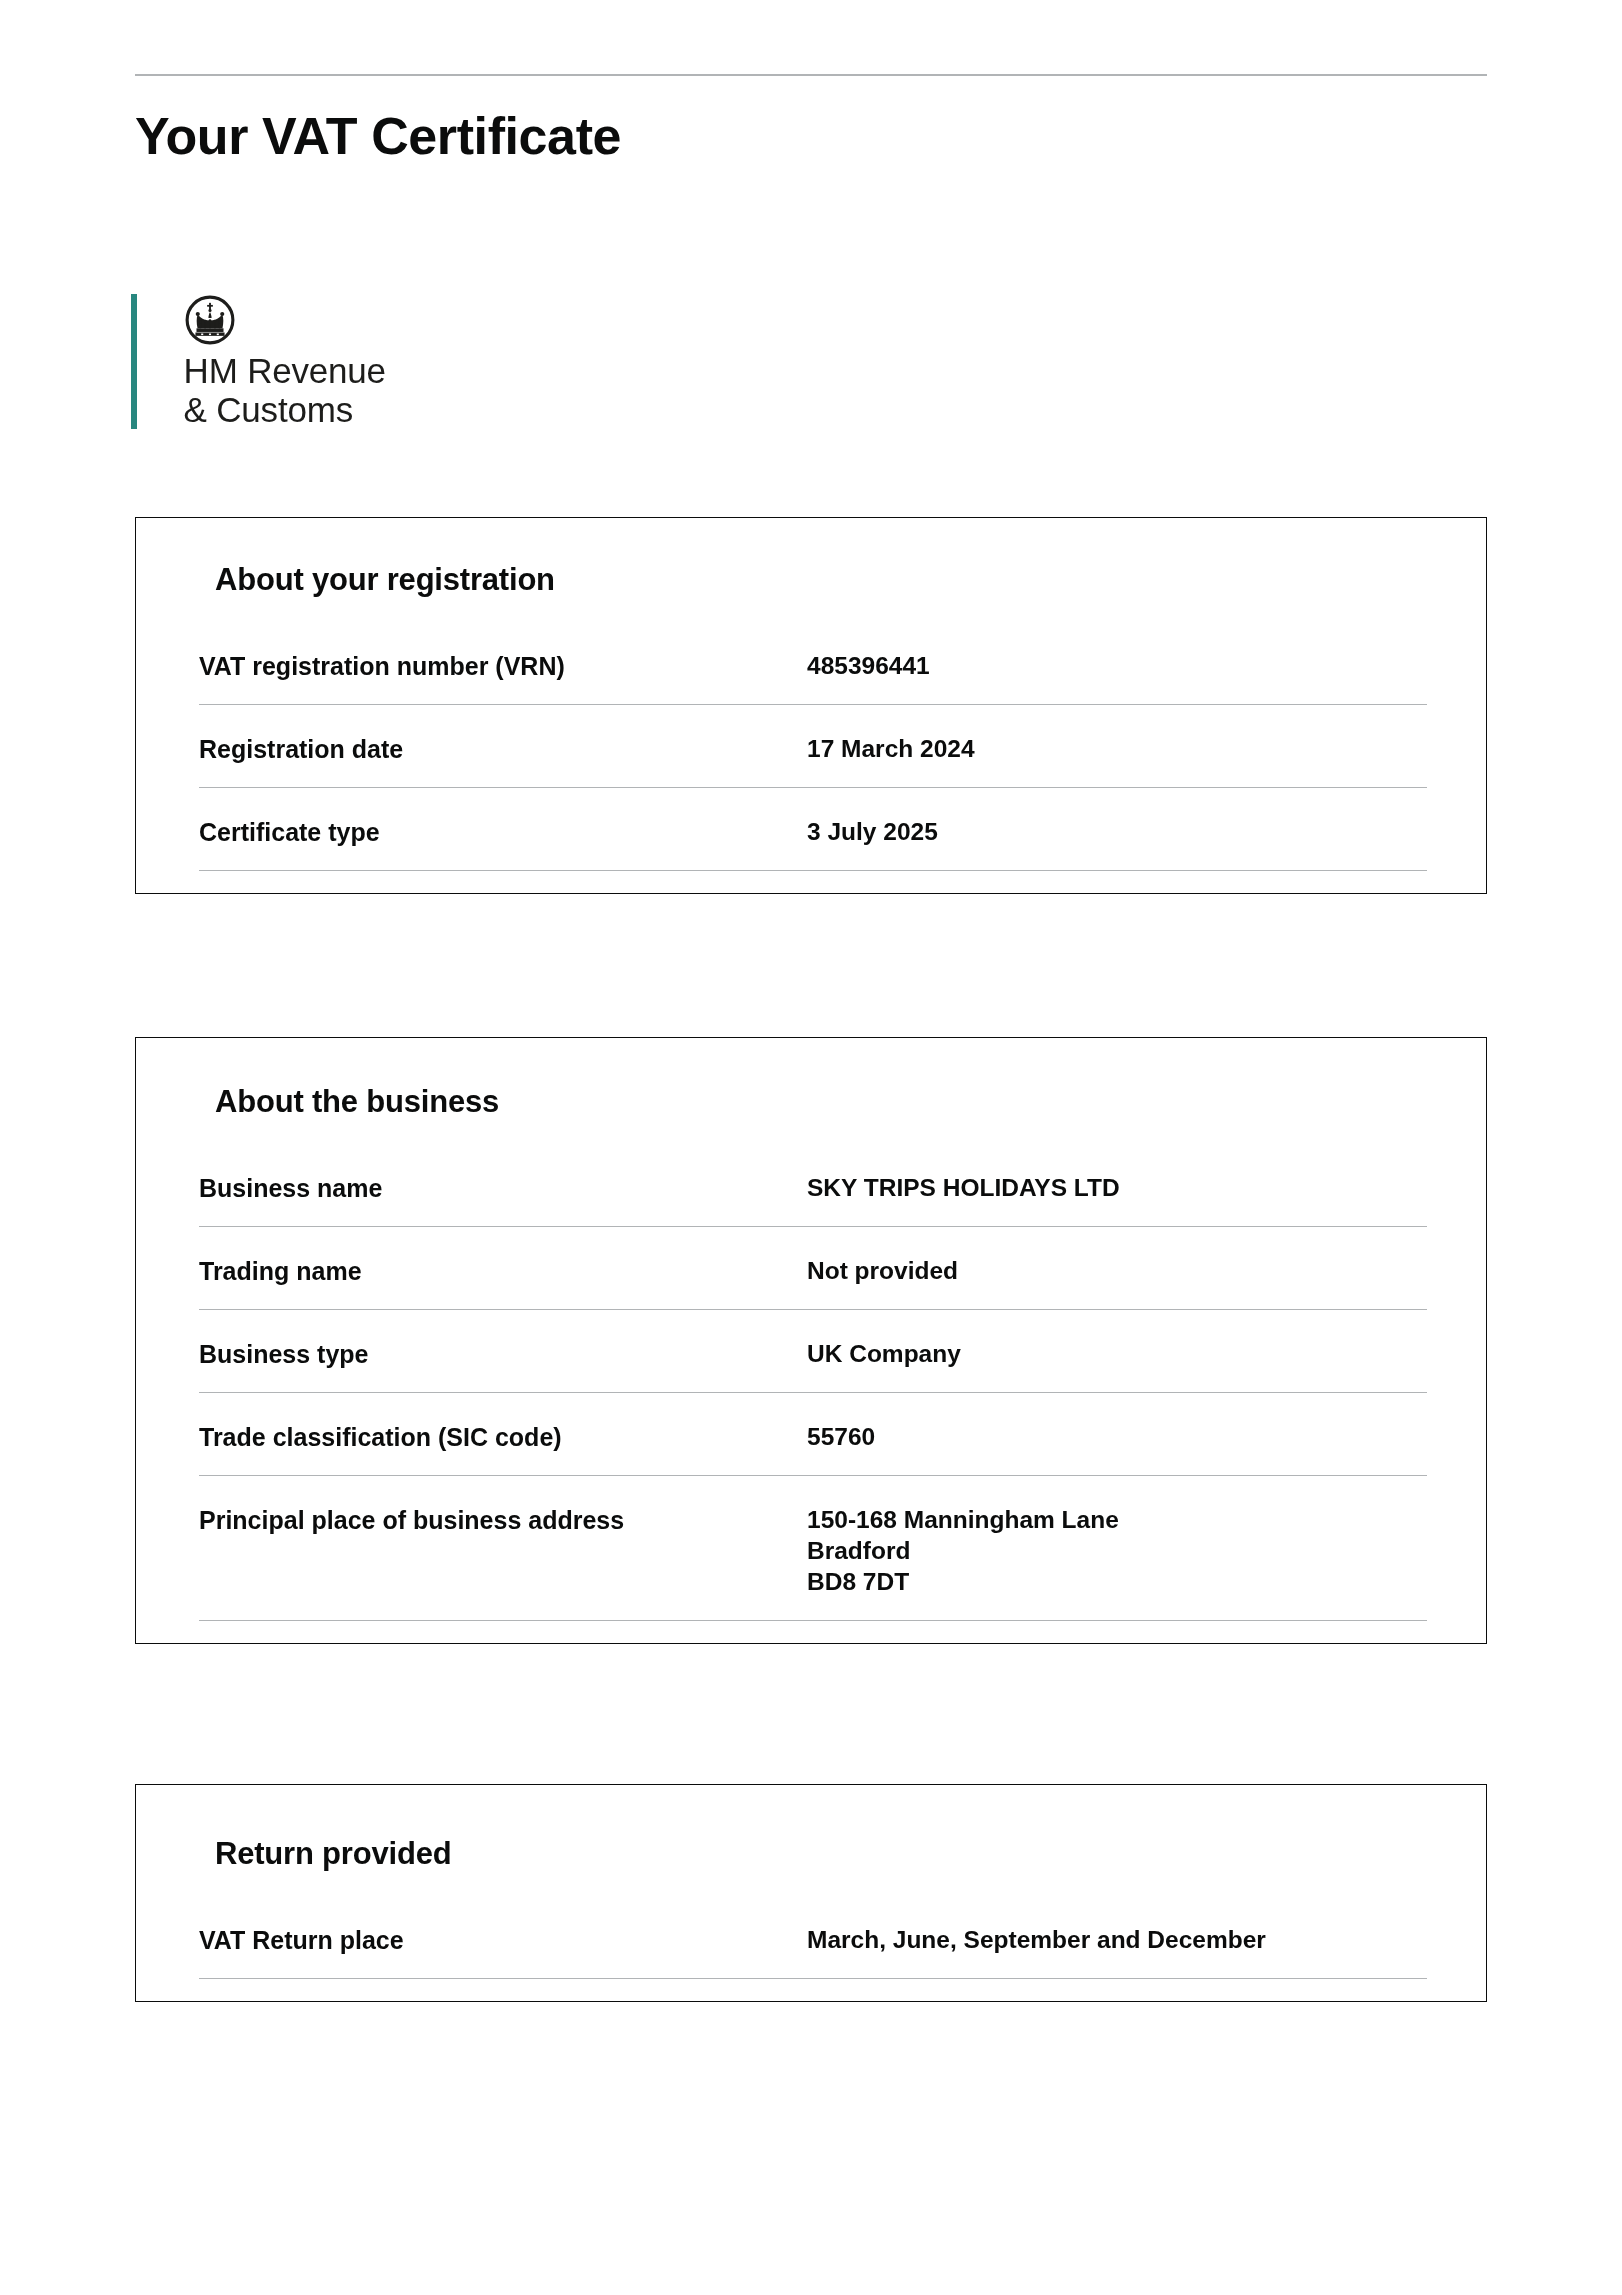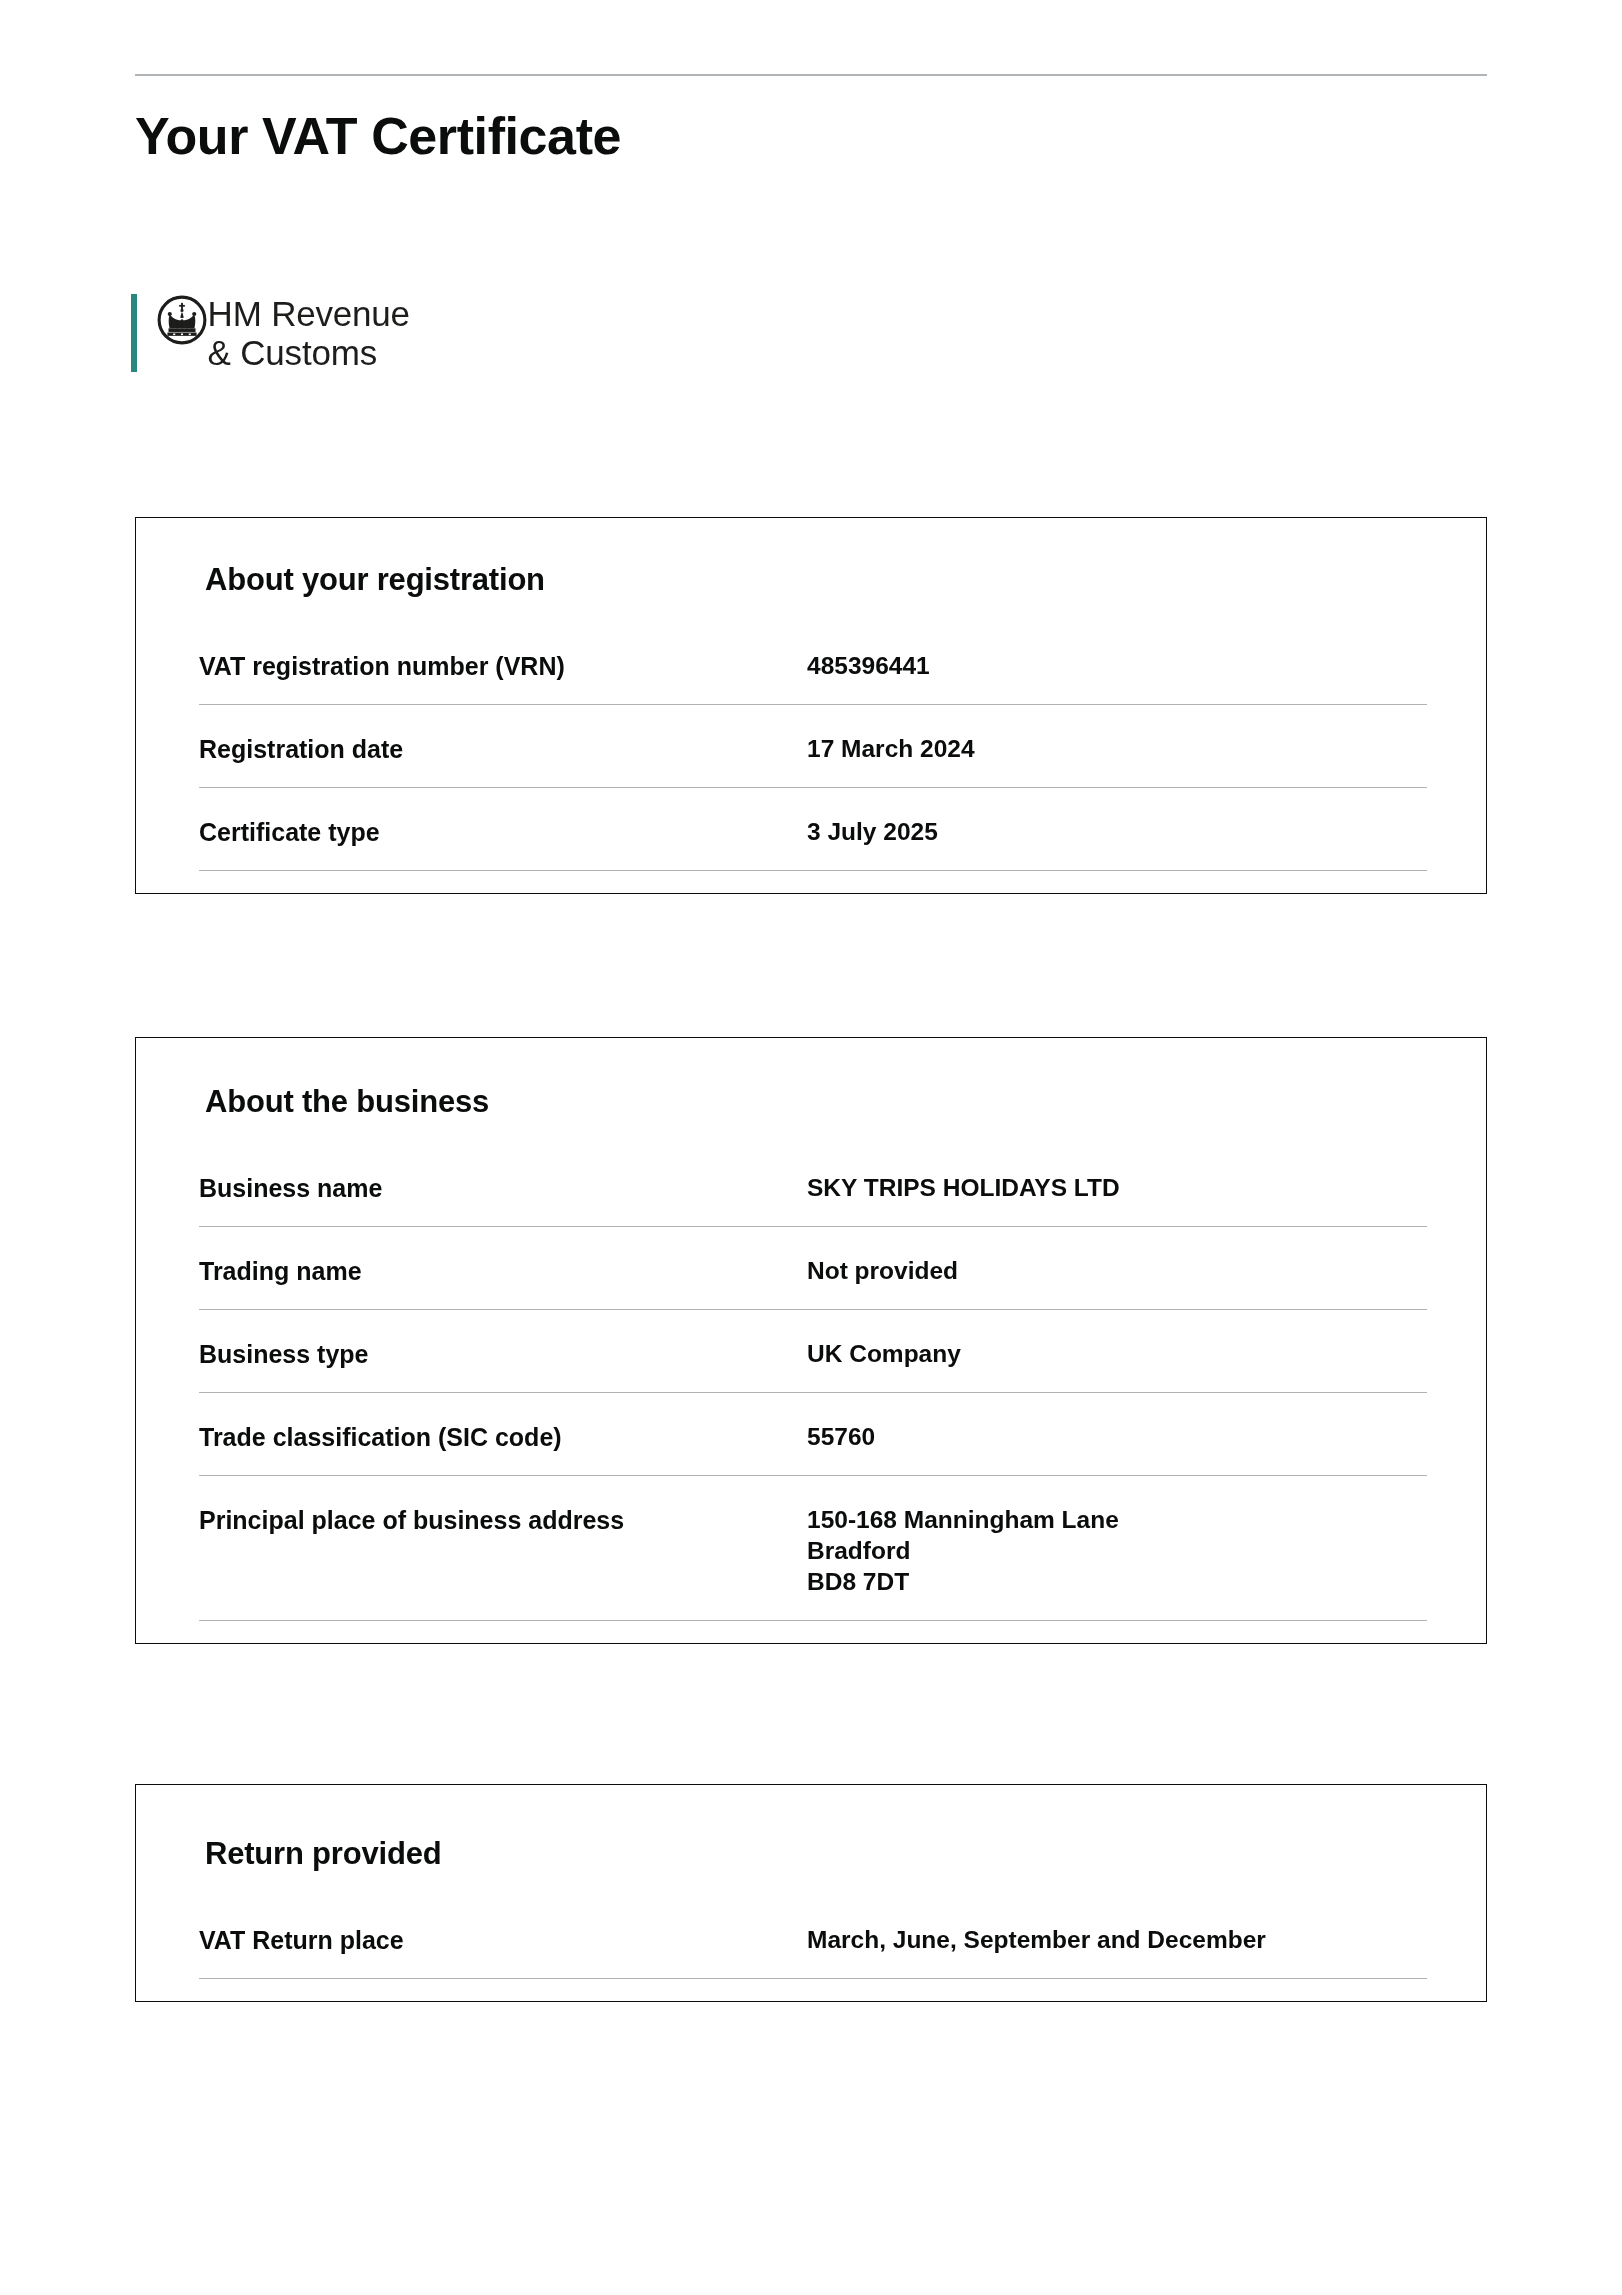--- a/index.html
+++ b/index.html
@@ -54,22 +54,23 @@
     align-items: stretch;
   }
   .hmrc-bar {
     width: 6px;
     background: #28877f;
     margin-right: 18.6px;
     flex: none;
   }
   .hmrc-body {
     display: flex;
-    flex-direction: row;
+    flex-direction: column;
     justify-content: center;
+    margin-left: 28px;
   }
   .hmrc-crown {
     width: 52px;
     height: 52px;
     display: block;
     margin-bottom: 5px;
   }
   .hmrc-words {
     font-size: 35px;
     line-height: 1.12;
@@ -85,21 +86,21 @@
     left: 135px;
     width: 1352px;
     box-sizing: border-box;
     border: 1.7px solid #0b0c0c;
     background: #ffffff;
   }
   .card-inner {
     padding: 46px 59px 24px 63px;
   }
   .card-heading {
-    margin: 0 0 52px 6px;
+    margin: 0 0 52px 16px;
     font-size: 31px;
     line-height: 1.15;
     font-weight: bold;
     letter-spacing: -0.2px;
     color: #0b0c0c;
   }
 
   .row {
     display: flex;
     align-items: flex-start;

